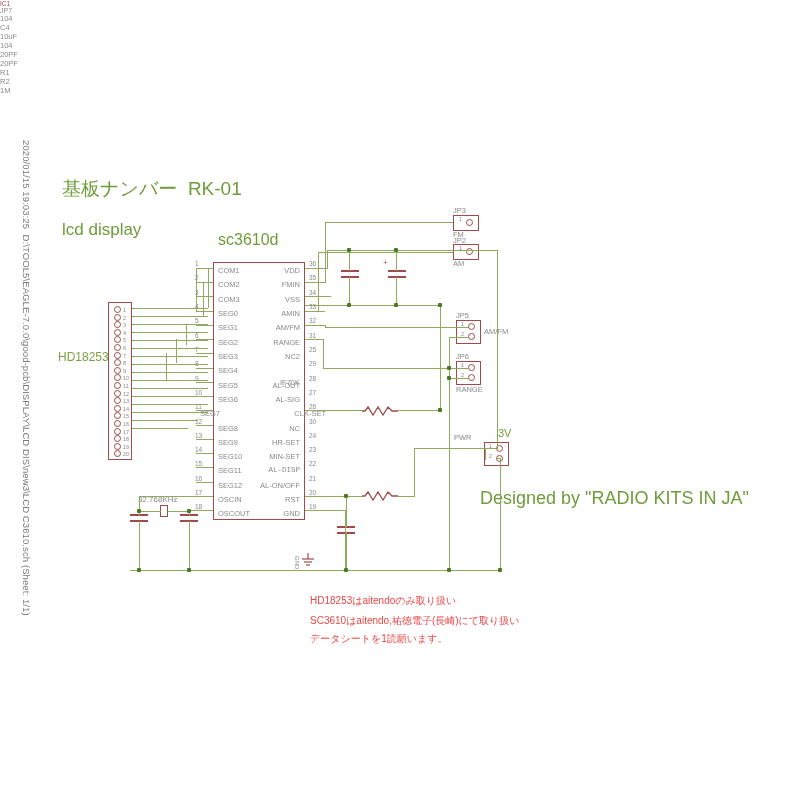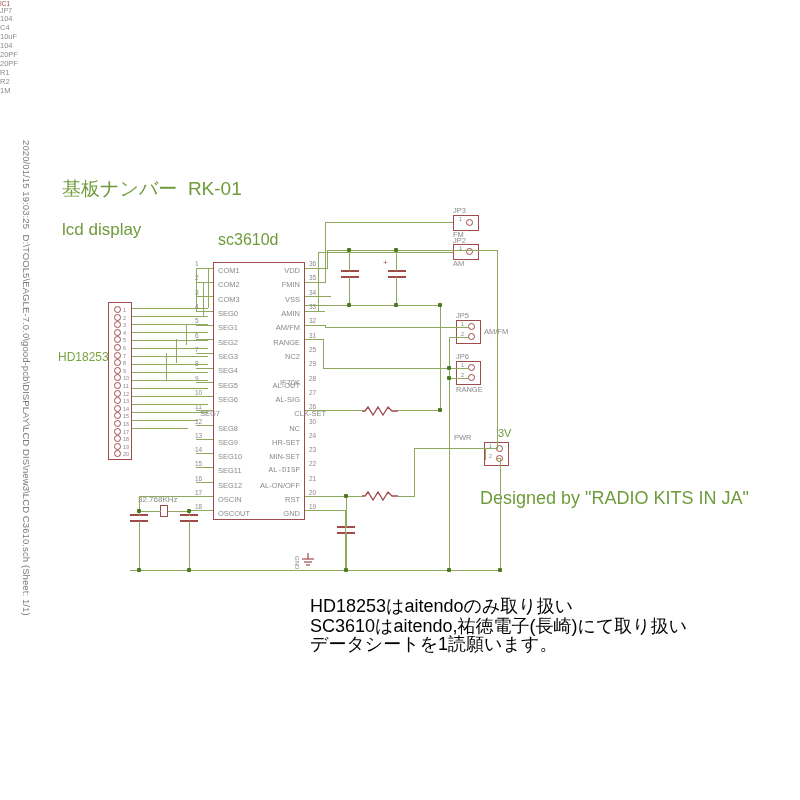--- a/index.html
+++ b/index.html
@@ -57,21 +57,21 @@
 
   .title-big { font-size: 19px; }
   .title-med { font-size: 17px; }
   .label-ic  { font-size: 16px; }
   .pin-label { font-size: 7.5px; color:#8a8a8a; }
   .pin-num   { font-size: 6.5px; color:#8a8a8a; }
   .ref-des   { font-size: 6.5px; color:#a04a4a; }
   .val-txt   { font-size: 7.5px; color:#8a8a8a; }
   .net-lbl   { font-size: 8px;   color:#8a8a8a; }
   .conn-lbl  { font-size: 7.5px; color:#8a8a8a; }
-  .note      { font-size: 18px; color:#000000; }
+  .note      { font-size: 10px; color:#ef4444; }
   .designed  { font-size: 18px; color:#6f9c3a; }
   .hd-lbl    { font-size: 12px; color:#7aa33f; }
   .xtal-lbl  { font-size: 8px;  color:#8a8a8a; }
 
   
   #sidebar-path {
     position: absolute;
     left: 18px;
     top: 140px;
     width: 420px;

